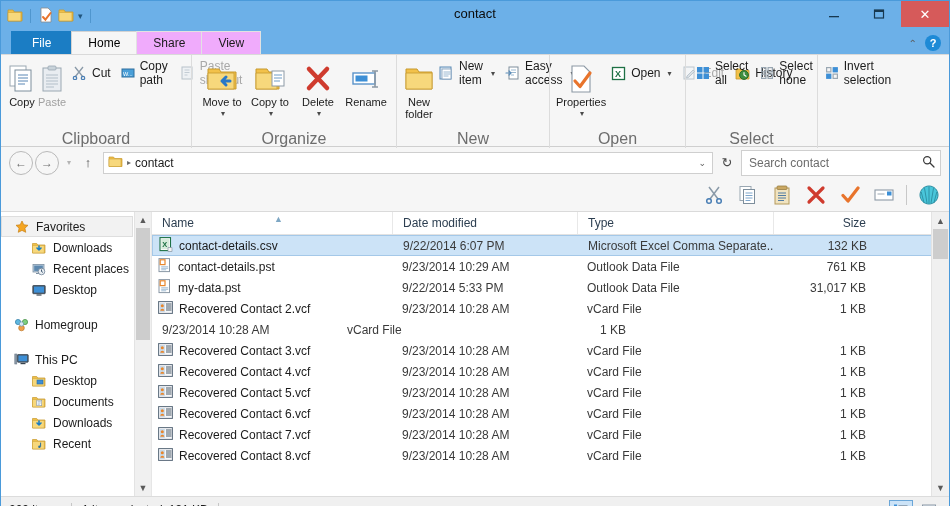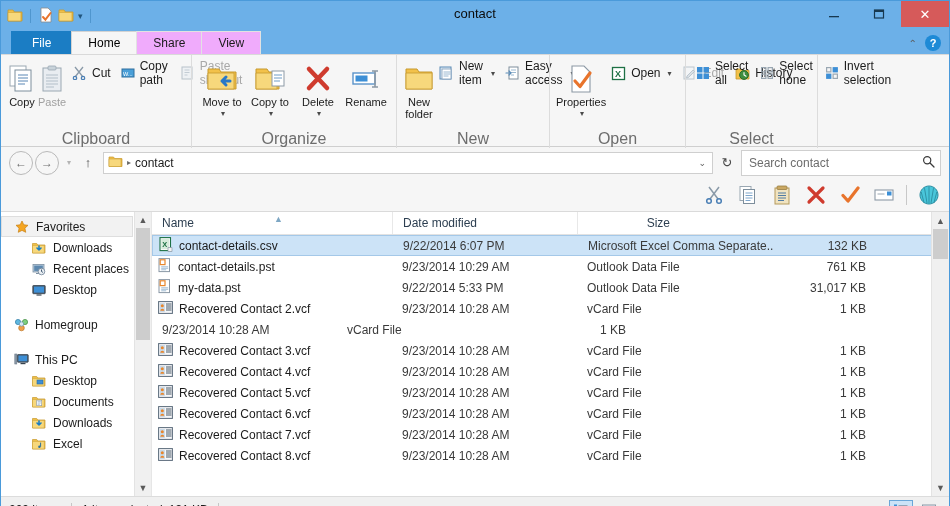--- a/index.html
+++ b/index.html
@@ -626,37 +626,38 @@
       </div>
       <div class="navitem ind2">
         <span class="ico">
           <svg width="14" height="14" viewBox="0 0 14 14">
               <path d="M.5 2.5h4.2l1.1 1.5H13V12H.5z" fill="#f2c14a" stroke="#c79a2e" stroke-width=".7"></path>
               <path d="M.5 4.4h11.8V12H.5z" fill="#f7d87c" stroke="#c79a2e" stroke-width=".5"></path>
               <path d="M8.6 5.6v4.1" stroke="#2b6f9e" stroke-width="1"></path>
               <circle cx="7.4" cy="9.8" r="1.2" fill="#2b6f9e"></circle>
             </svg>
         </span>
-        <span>Excel</span>
+        <span>Recent</span>
       </div>
 
       <div class="navscroll">
         <span class="arw">▲</span>
         <div class="thumb"></div>
         <span class="arw">▼</span>
       </div>
     </div>
 
     <div class="listpane">
       <div class="colhead">
         <div class="col col-name">
           <span>Name</span>
           <span class="sortmark">▲</span>
         </div>
         <div class="col col-date">Date modified</div>
+        <div class="col col-type">Type</div>
         <div class="col col-size">Size</div>
       </div>
 
       <div class="rows">
 
         <div class="row sel">
           <div class="cell-name">
             <span>
               <svg width="14" height="15" viewBox="0 0 14 15">
                   <rect x="1" y="0.6" width="10.5" height="13" fill="#fff" stroke="#1e7145" stroke-width="1.1"></rect>

